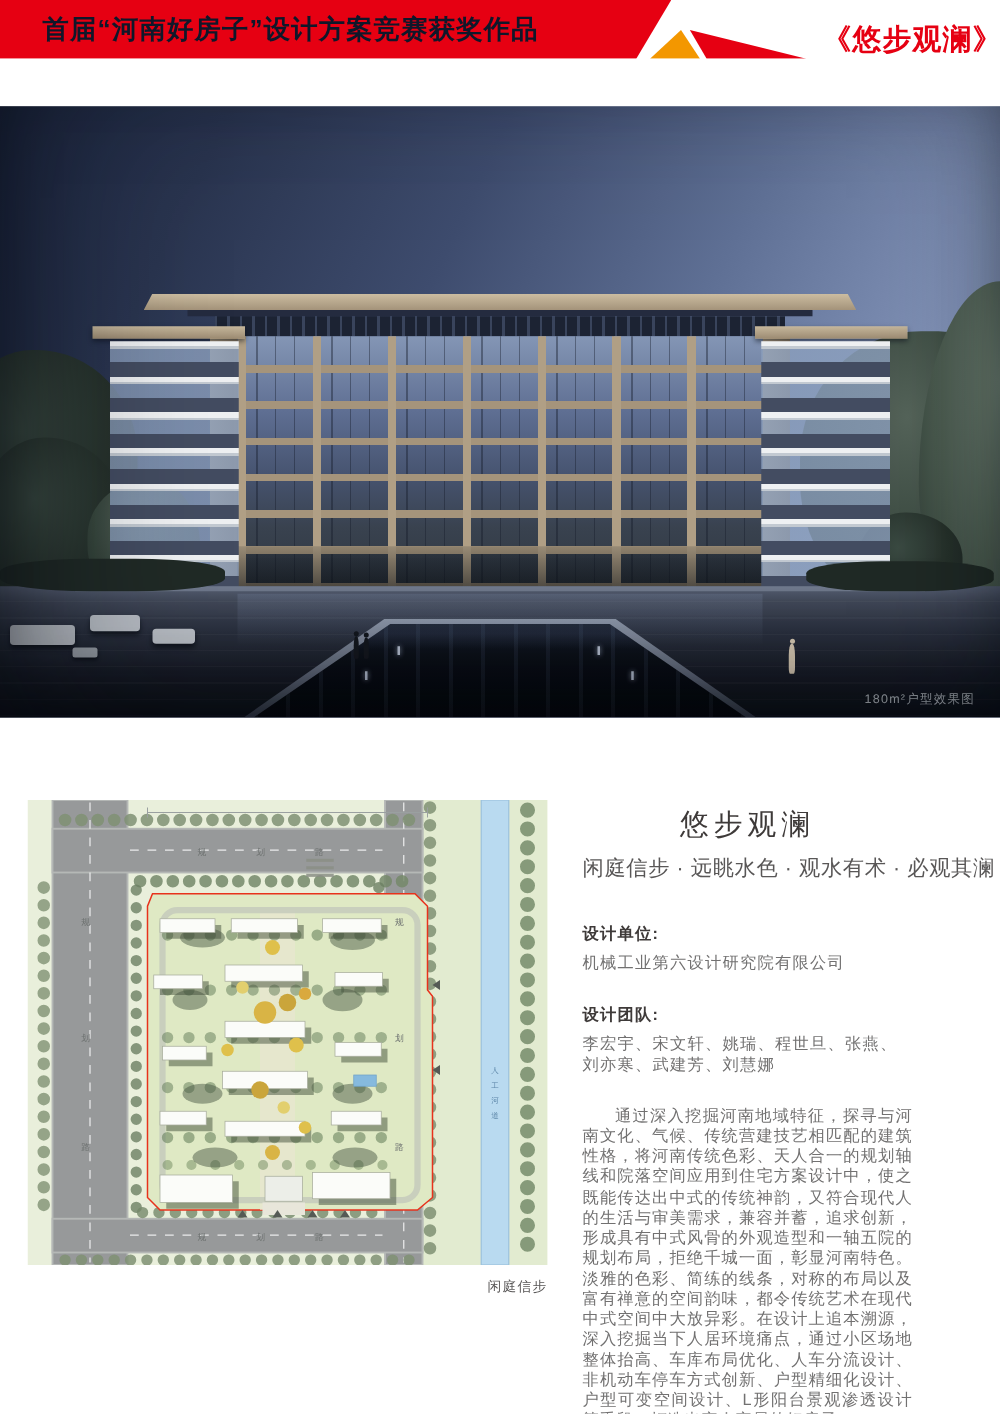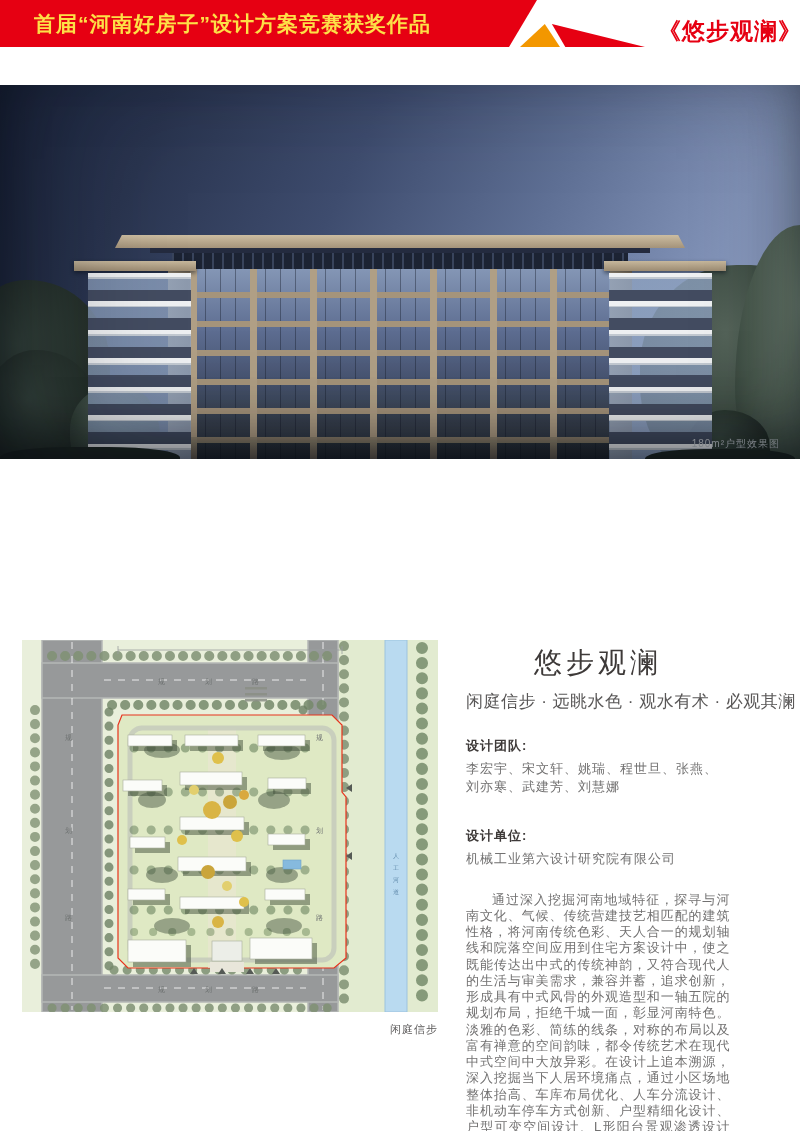--- a/index.html
+++ b/index.html
@@ -6,38 +6,38 @@
   body{
     width:800px;height:1131px;position:relative;overflow:hidden;background:#ffffff;
     font-family:"Liberation Sans","DejaVu Sans",sans-serif;
   }
   
   .banner{
     position:absolute;left:0;top:0;width:537px;height:47px;background:#e60012;
     clip-path:polygon(0 0,100% 0,calc(100% - 28px) 100%,0 100%);
   }
   .banner-text{
-    position:absolute;left:34px;top:0;line-height:47px;color:#fde047;
+    position:absolute;left:34px;top:0;line-height:47px;color:#0f172a;
     font-size:21px;font-weight:bold;letter-spacing:1px;white-space:nowrap;
   }
   .tri-orange{
     position:absolute;left:520px;top:24px;width:40px;height:23px;background:#f39700;
     clip-path:polygon(62% 0,0 100%,100% 100%);
   }
   .tri-red{
     position:absolute;left:549px;top:24px;width:96px;height:23px;background:#e60012;
     clip-path:polygon(3% 0,17% 100%,100% 100%);
   }
   .project-title{
     position:absolute;left:658px;top:16px;color:#e60012;font-size:23px;font-weight:bold;
     letter-spacing:1px;white-space:nowrap;
   }
   
   .render{
-    position:absolute;left:0;top:85px;width:800px;height:374px;overflow:hidden;
+    position:absolute;left:0;top:85px;width:800px;height:489px;overflow:hidden;
     background:
       radial-gradient(ellipse 420px 160px at 68% 74%, rgba(175,190,220,.35), rgba(175,190,220,0) 70%),
       linear-gradient(115deg,#1f2943 0%,#2a3550 18%,#3e4c6e 40%,#5f7095 62%,#8293b8 82%,#97a6c8 100%);
   }
   .render > div{position:absolute;}
   .render::after{
     content:"";position:absolute;inset:0;pointer-events:none;
     box-shadow:inset 70px -10px 140px -50px rgba(6,9,16,.55), inset -40px -10px 120px -60px rgba(6,9,16,.4), inset 0 -30px 60px -20px rgba(4,6,10,.5);
   }
   .roof-main{left:115px;top:150px;width:570px;height:13px;
@@ -99,21 +99,21 @@
   .plan{position:absolute;left:22px;top:640px;width:416px;height:372px;}
   .plan svg{display:block;}
   .plan-caption{
     position:absolute;left:22px;top:1022px;width:416px;text-align:right;
     font-size:11px;color:#595757;letter-spacing:1px;
   }
   .plan-label{font-size:7px;fill:#6e7271;}
   .river-label{font-size:6px;fill:#5c86a8;}
   
   .info{position:absolute;left:466px;top:644px;width:264px;color:#595757;}
-  .info-title{font-size:28px;color:#3e3a39;text-align:center;letter-spacing:4px;margin:0;font-weight:normal;}
+  .info-title{font-size:23px;color:#3e3a39;text-align:center;letter-spacing:4px;margin:0;font-weight:normal;}
   .info-subtitle{font-size:17px;color:#595757;text-align:right;letter-spacing:.5px;margin-top:8px;white-space:nowrap;}
   .sec{margin-top:0;}
   .sec-label{font-size:13px;font-weight:bold;color:#3e3a39;letter-spacing:1px;}
   .sec-value{font-size:13px;color:#727171;letter-spacing:1px;line-height:1.35;margin-top:5px;}
   .m-unit{margin-top:32px;}
   .m-team{margin-top:24px;}
   .m-concept{margin-top:24px;}
   .concept-text{font-size:13px;color:#727171;line-height:1.25;letter-spacing:.6px;
     text-align:justify;text-indent:2em;margin-top:6px;}
 </style>
@@ -325,26 +325,26 @@
     <text class="river-label" x="371" y="254">道</text>
   </g>
 </svg>
 </div>
 <div class="plan-caption">闲庭信步</div>
 
 <div class="info">
   <h1 class="info-title">悠步观澜</h1>
   <div class="info-subtitle">闲庭信步 · 远眺水色 · 观水有术 · 必观其澜</div>
 
+  <div class="sec m-unit">
+    <div class="sec-label">设计单位:</div>
+    <div class="sec-value">机械工业第六设计研究院有限公司</div>
+  </div>
+
   <div class="sec m-team">
     <div class="sec-label">设计团队:</div>
     <div class="sec-value">李宏宇、宋文轩、姚瑞、程世旦、张燕、刘亦寒、武建芳、刘慧娜</div>
   </div>
 
-  <div class="sec m-unit">
-    <div class="sec-label">设计单位:</div>
-    <div class="sec-value">机械工业第六设计研究院有限公司</div>
-  </div>
-
   <div class="sec m-concept">
     <div class="concept-text">通过深入挖掘河南地域特征，探寻与河南文化、气候、传统营建技艺相匹配的建筑性格，将河南传统色彩、天人合一的规划轴线和院落空间应用到住宅方案设计中，使之既能传达出中式的传统神韵，又符合现代人的生活与审美需求，兼容并蓄，追求创新，形成具有中式风骨的外观造型和一轴五院的规划布局，拒绝千城一面，彰显河南特色。淡雅的色彩、简练的线条，对称的布局以及富有禅意的空间韵味，都令传统艺术在现代中式空间中大放异彩。在设计上追本溯源，深入挖掘当下人居环境痛点，通过小区场地整体抬高、车库布局优化、人车分流设计、非机动车停车方式创新、户型精细化设计、户型可变空间设计、L形阳台景观渗透设计等手段，打造出宜人宜居的好房子。</div>
   </div>
 </div>
 
 </body></html>

